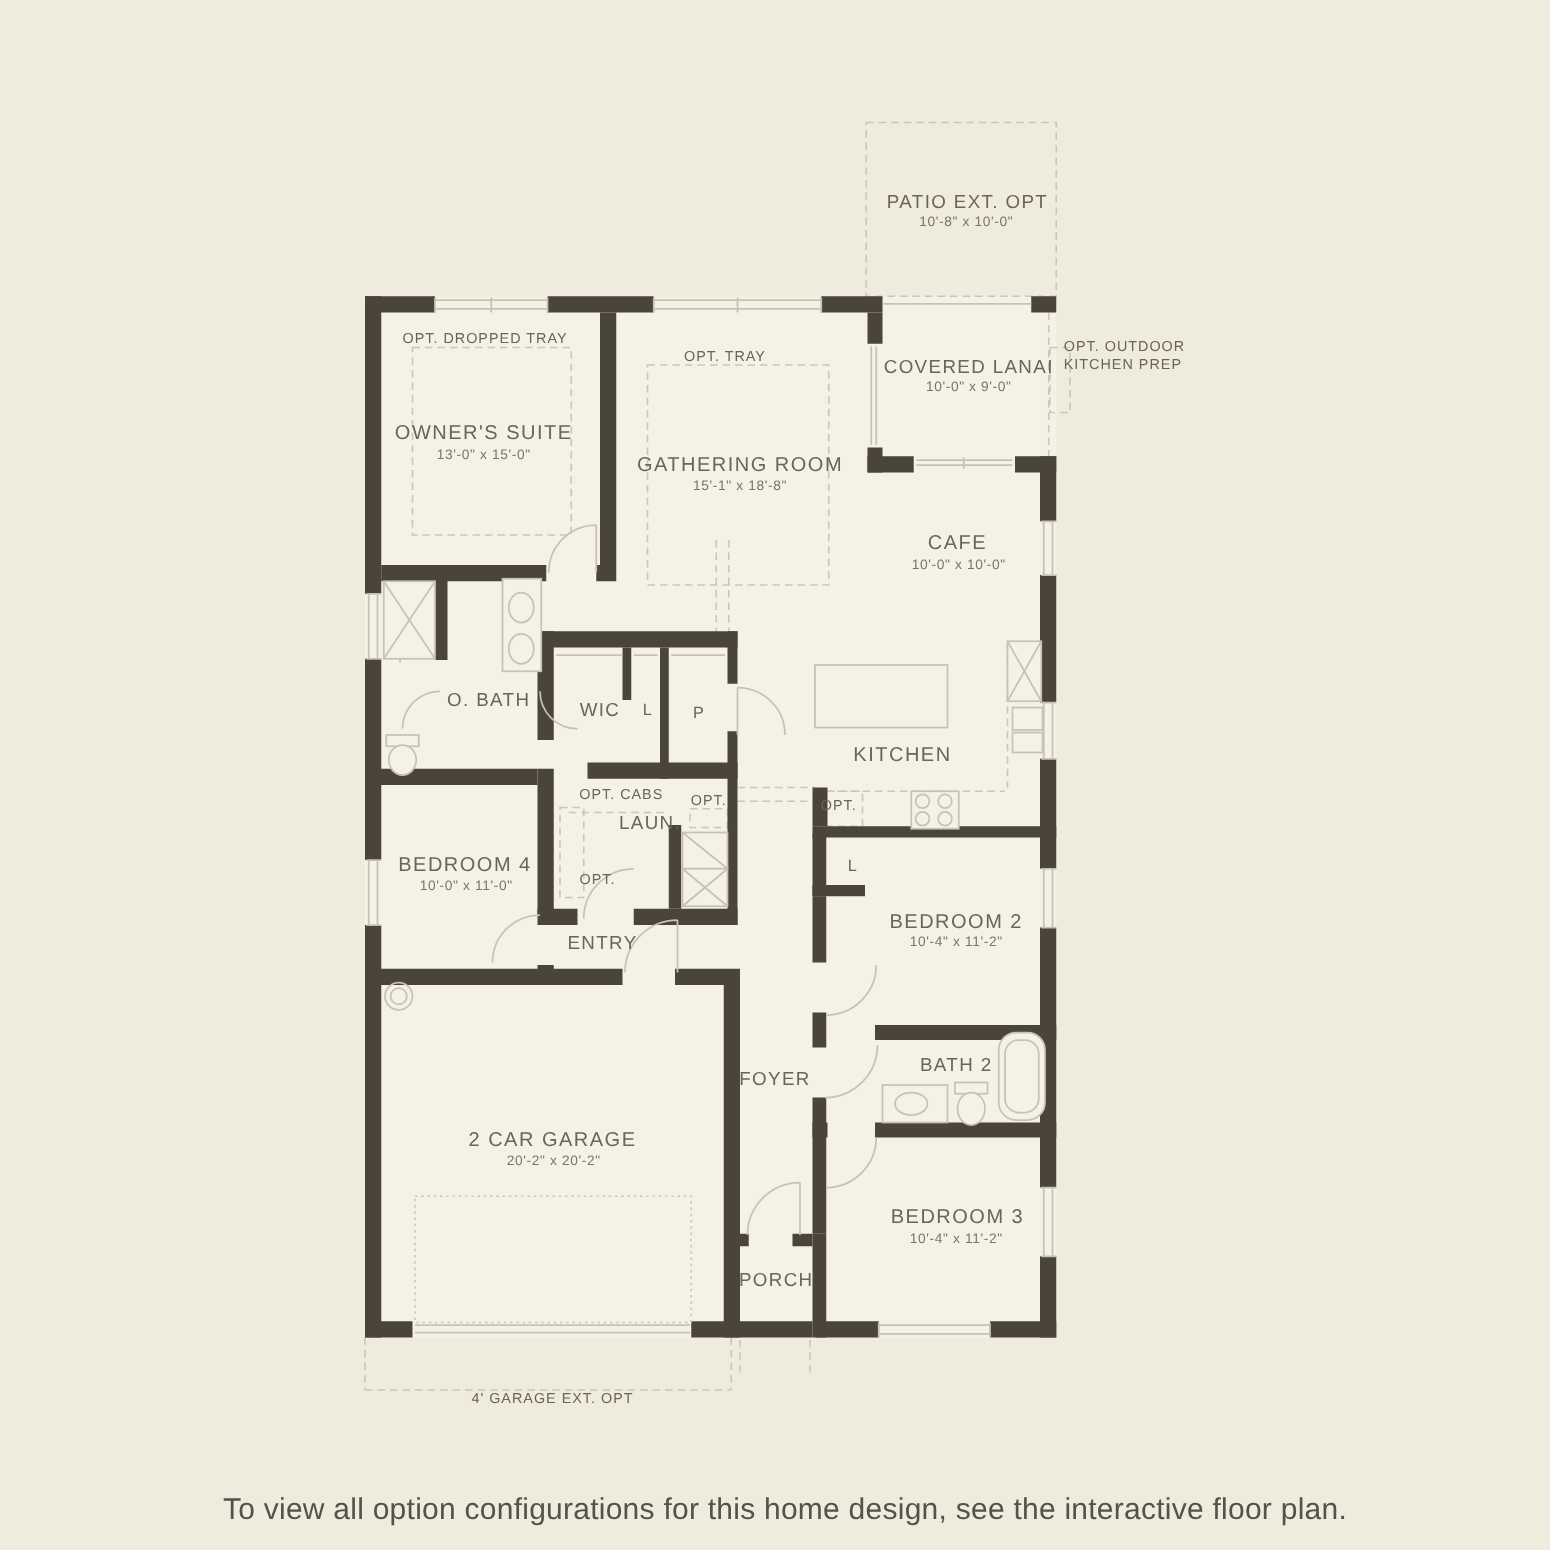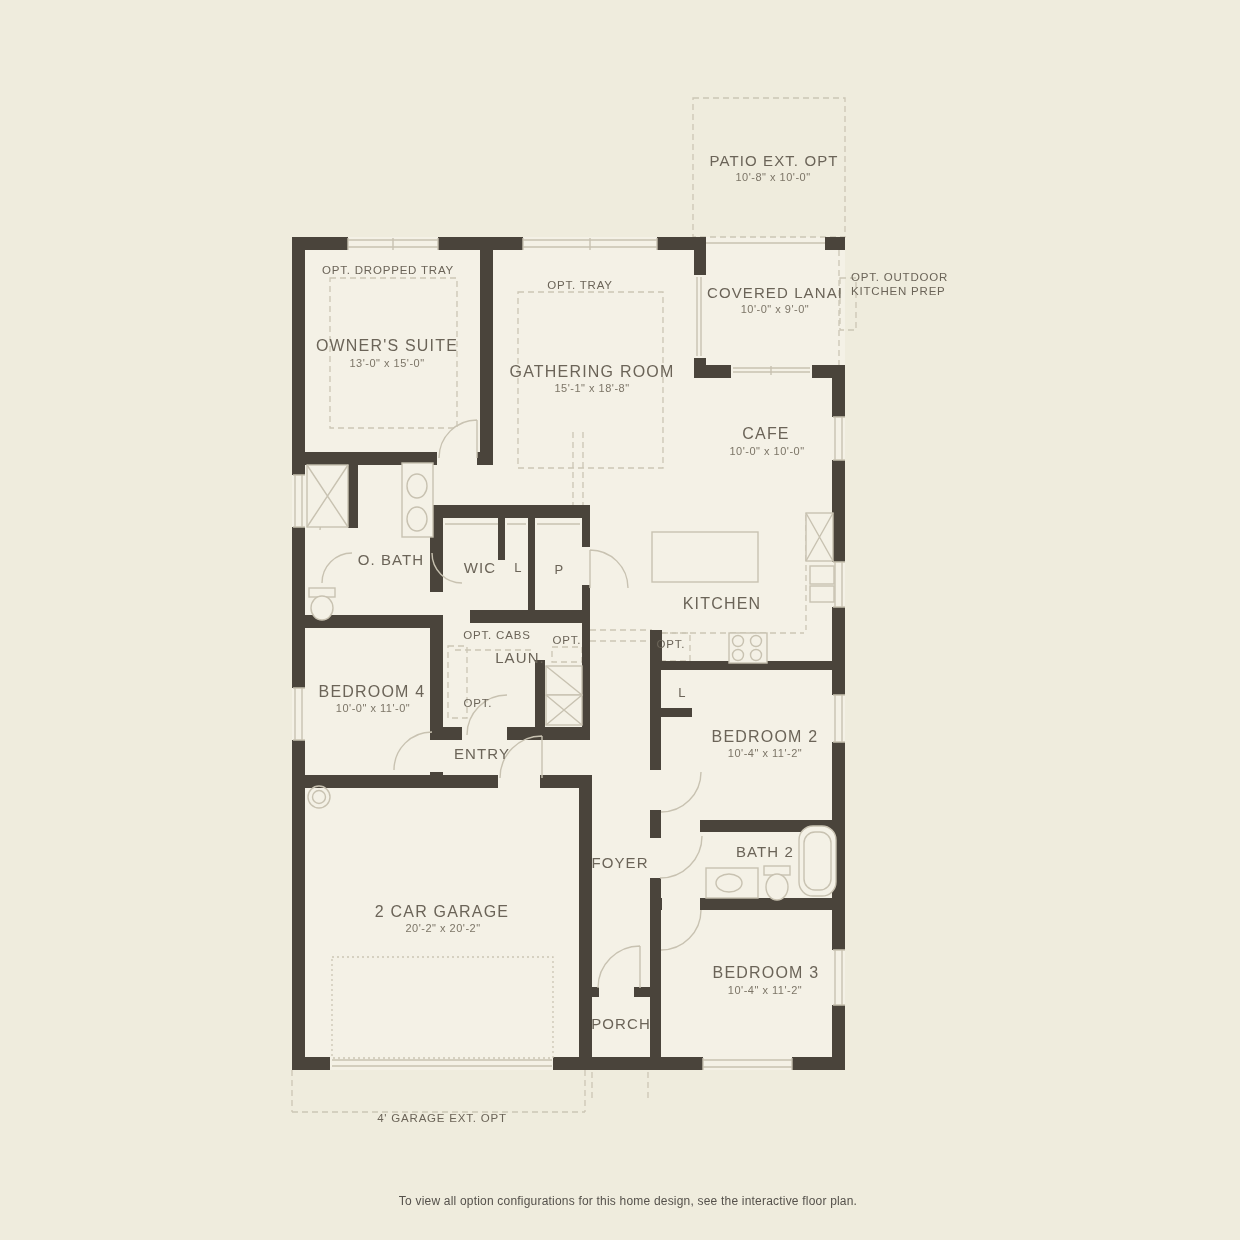--- a/index.html
+++ b/index.html
@@ -13,21 +13,21 @@
   .dash{stroke:var(--dash,#ccc6b5);stroke-width:1.3;fill:none;stroke-dasharray:6 4;}
   .dot{stroke:var(--dash,#ccc6b5);stroke-width:1.3;fill:none;stroke-dasharray:2 3;}
   text{fill:var(--ink,#6b6458);}
   .t-main{font-size:16px;letter-spacing:1.2px;}
   .t-sec{font-size:15px;letter-spacing:1.1px;}
   .t-dim{font-size:11px;letter-spacing:0.5px;fill:var(--ink2,#7c7567);}
   .t-ann{font-size:11.5px;letter-spacing:0.8px;}
   .t-let{font-size:13px;letter-spacing:0.5px;}
   .mid{text-anchor:middle;}
   .caption{position:absolute;left:16px;right:0;top:1194px;text-align:center;
-           font-size:12px;color:#55514b;letter-spacing:0.2px;}
+           font-size:24px;color:#55514b;letter-spacing:0.2px;}
 </style>
 </head>
 <body>
 
 <div class="stage">
 <svg width="1240" height="1240" viewBox="0 0 1240 1240">
 
   <rect class="int" x="292" y="237" width="553" height="833"></rect>
 
   <g>

